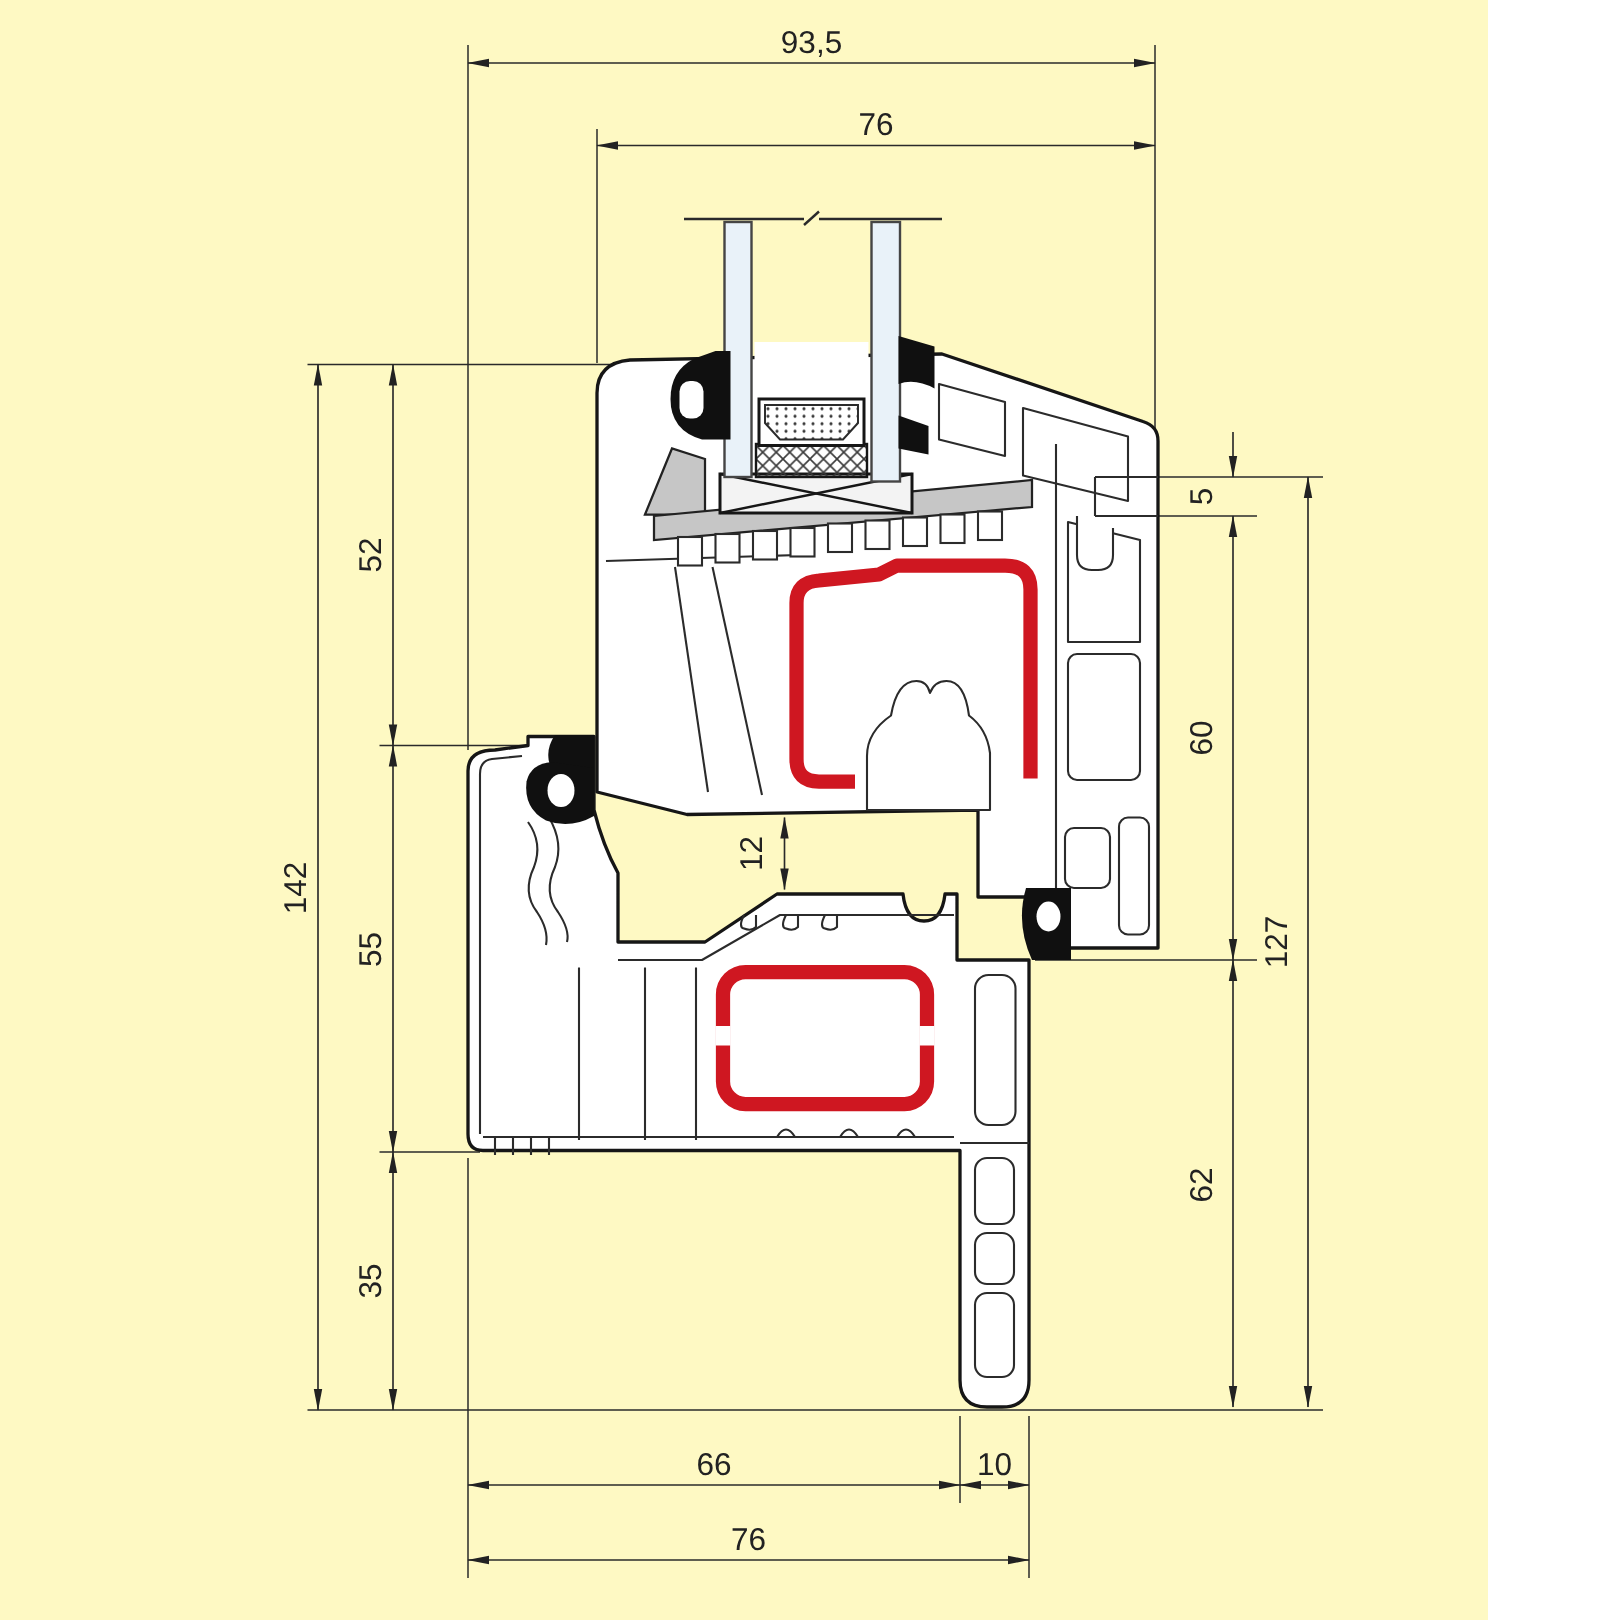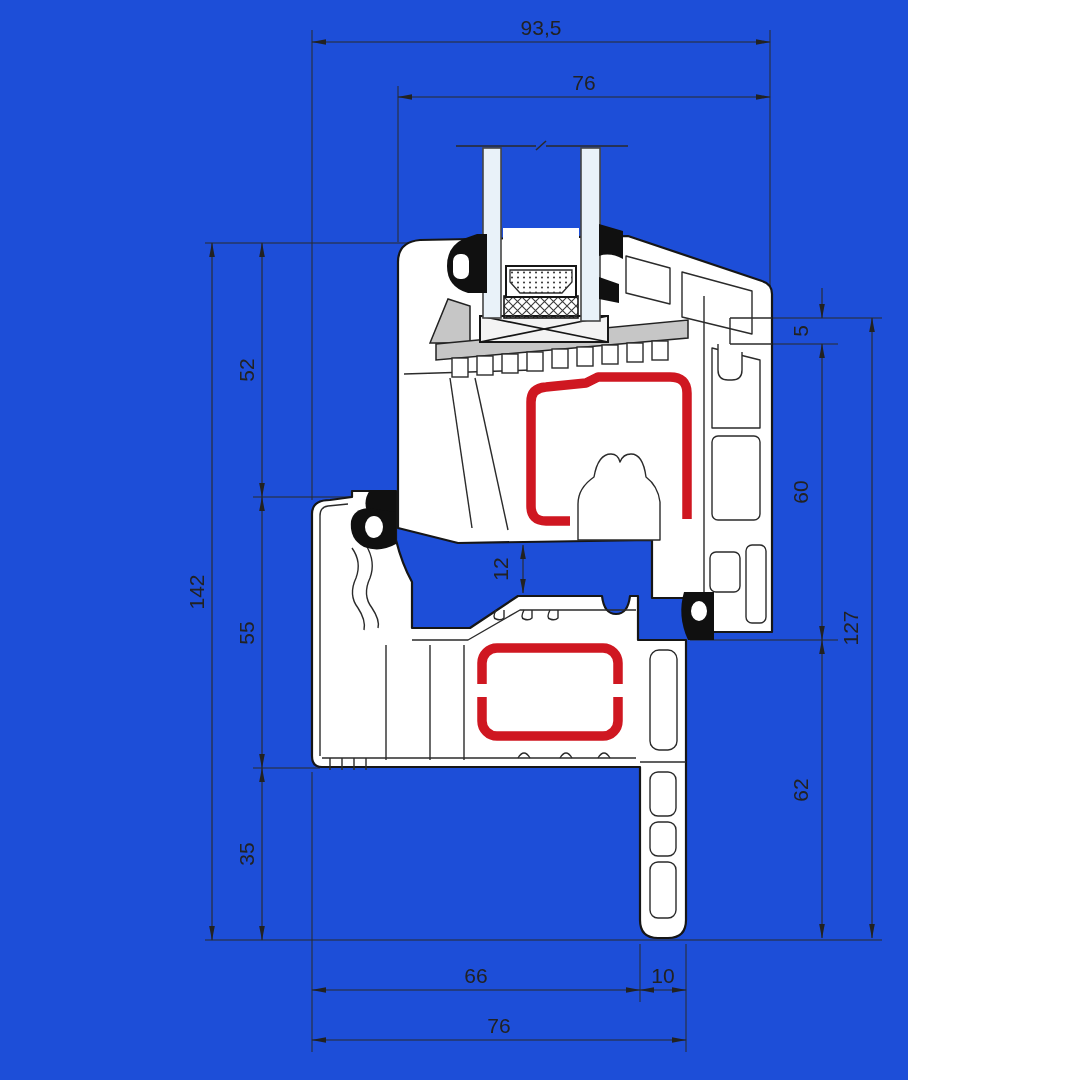--- a/index.html
+++ b/index.html
@@ -1,16 +1,16 @@
 <!DOCTYPE html>
 <html><head>
 <meta charset="utf-8">
 <style>
   html,body{margin:0;padding:0;background:#ffffff;}
-  .stage{width:908px;height:1080px;position:relative;background:#1d4ed8;overflow:hidden;}
+  .stage{width:992px;height:1080px;position:relative;background:#fef9c3;overflow:hidden;}
   svg{display:block;}
   text{font-family:"Liberation Sans","DejaVu Sans",sans-serif;font-size:21px;fill:#222;}
   .ext{stroke:#2a2a2a;stroke-width:1;fill:none;}
   .dim{stroke:#2a2a2a;stroke-width:1.1;fill:none;marker-start:url(#aS);marker-end:url(#aE);}
   .dimE{stroke:#2a2a2a;stroke-width:1.1;fill:none;marker-end:url(#aE);}
   .prof{fill:#ffffff;stroke:#161616;stroke-width:2.2;stroke-linejoin:round;}
   .thin{fill:none;stroke:#2b2b2b;stroke-width:1.4;stroke-linejoin:round;}
   .thinf{fill:#ffffff;stroke:#2b2b2b;stroke-width:1.4;stroke-linejoin:round;}
   .blk{fill:#101010;stroke:none;}
   .hole{fill:#ffffff;stroke:none;}

